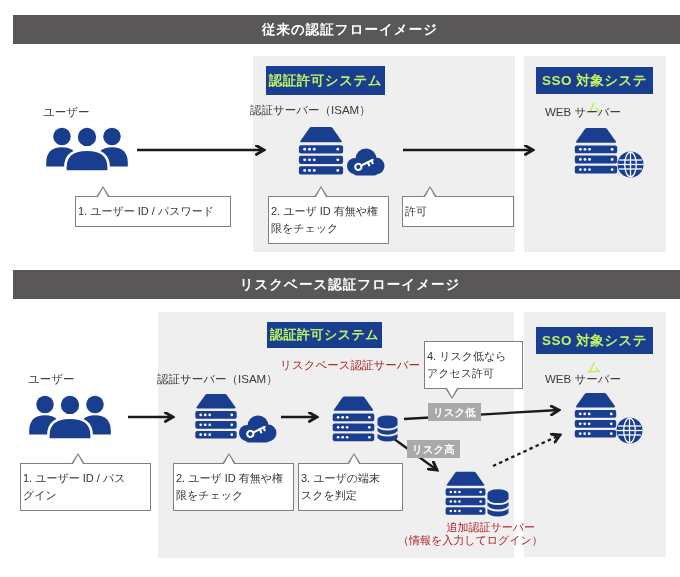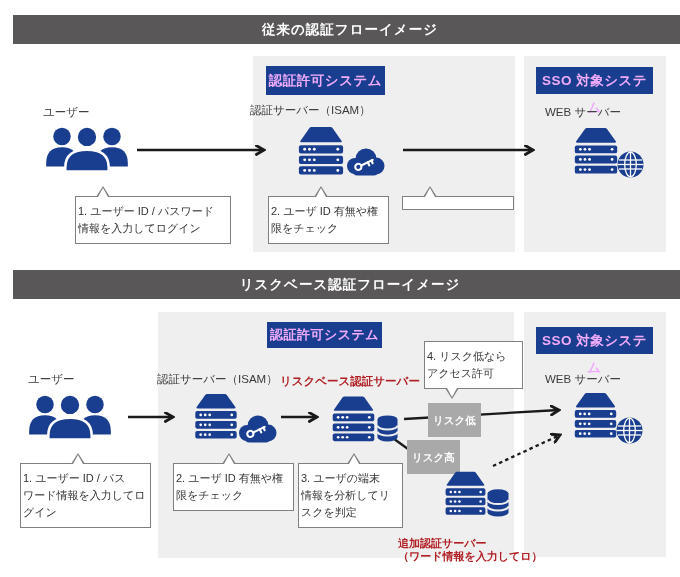--- a/index.html
+++ b/index.html
@@ -8,30 +8,30 @@
     font-family:"Liberation Sans","DejaVu Sans",sans-serif;
   }
   .hdr{
     position:absolute;left:13px;width:674px;height:29px;line-height:29px;
     background:var(--hdr);color:#fff;font-size:13.5px;font-weight:700;
     text-align:center;letter-spacing:1px;
   }
   .gbox{position:absolute;background:var(--box);z-index:0;}
   .overlay{position:absolute;left:0;top:0;z-index:1;pointer-events:none;}
   .bluebadge{
-    position:absolute;background:var(--blue);color:#f0abfc;font-weight:700;
+    position:absolute;background:var(--blue);color:#bef264;font-weight:700;
     font-size:13.5px;text-align:center;z-index:2;letter-spacing:0.5px;
   }
   .lbl{
     position:absolute;color:#3a3a3a;font-size:11.5px;text-align:left;
     white-space:nowrap;z-index:2;
   }
   .redlbl{
-    position:absolute;color:var(--red);font-size:11.5px;font-weight:700;
-    text-align:left;line-height:1.2;white-space:nowrap;z-index:2;margin-top:16px;
+    position:absolute;color:var(--red);font-size:11.5px;font-weight:400;
+    text-align:right;line-height:1.2;white-space:nowrap;z-index:2;
   }
   .icon{position:absolute;color:var(--blue);z-index:2;}
   .icon svg{display:block;width:100%;height:100%;}
   .callout{
     position:absolute;background:#fff;border:1px solid var(--callout_border);
     color:#333;font-size:11px;line-height:1.55;padding:6px 2px;z-index:2;
   }
   .callout div{white-space:nowrap;}
   .callout::before{
     content:"";position:absolute;top:-11px;left:var(--tail,20px);
@@ -48,21 +48,21 @@
     border-width:11px 7px 0 7px;
     border-bottom-color:transparent;border-top-color:var(--callout_border);
   }
   .callout.tail-down::after{
     top:auto;bottom:-9px;
     border-width:9px 5.5px 0 5.5px;
     border-bottom-color:transparent;border-top-color:#fff;
   }
   .riskbadge{
     position:absolute;background:var(--badge);color:#fff;font-weight:700;
-    font-size:10.5px;line-height:16px;padding:9px 5px;z-index:2;white-space:nowrap;
+    font-size:10.5px;line-height:16px;padding:1px 5px;z-index:2;white-space:nowrap;
   }
 </style>
 </head>
 <body>
 
 <div id="canvas">
 
   <div class="hdr" style="top:15px">従来の認証フローイメージ</div>
   <div class="hdr" style="top:270px">リスクベース認証フローイメージ</div>
 
@@ -180,27 +180,27 @@
           <line x1="0.5" y1="13.5" x2="26.5" y2="13.5"></line>
           <line x1="2" y1="18" x2="25" y2="18"></line>
           <ellipse cx="13.5" cy="13.5" rx="5.8" ry="12.4"></ellipse>
           <line x1="13.5" y1="0.5" x2="13.5" y2="26.5"></line>
         </g>
       </svg>
     </div>
 
   <div class="callout" style="left:75px;top:196px;width:150px;--tail:20px">
     <div>1. ユーザー ID / パスワード</div>
-    <div>情報を入力してログイン</div>
   </div>
   <div class="callout" style="left:268px;top:196px;width:115px;--tail:45px">
     <div>2. ユーザ ID 有無や権</div>
     <div>限をチェック</div>
   </div>
   <div class="callout" style="left:402px;top:196px;width:106px;--tail:20px">
+    <div>許可</div>
   </div>
 
   <div class="bluebadge" style="left:267px;top:322px;width:115px;height:26px;line-height:26px;font-size:13px">認証許可システム</div>
   <div class="bluebadge" style="left:536px;top:327px;width:117px;height:27px;line-height:27px">SSO 対象システム</div>
 
   <div class="lbl" style="left:28px;top:372px;width:84px">ユーザー</div>
   <div class="icon" style="left:28px;top:392px;width:84px;height:50px">
       <svg viewBox="0 0 100 60">
         <g fill="currentColor">
           <circle cx="20" cy="15" r="10.5"></circle>
@@ -362,31 +362,29 @@
     </div>
   <div class="icon" style="left:487px;top:489px;width:22px;height:28px">
       <svg viewBox="0 0 22 28">
         <path d="M0.5 4.6 a10.5 4.3 0 0 1 21 0 V 23.2 a10.5 4.3 0 0 1 -21 0 Z" fill="currentColor"></path>
         <path d="M0.5 10.8 a10.5 4.3 0 0 0 21 0" fill="none" stroke-width="2" style="stroke:var(--box)"></path>
         <path d="M0.5 17.2 a10.5 4.3 0 0 0 21 0" fill="none" stroke-width="2" style="stroke:var(--box)"></path>
       </svg>
     </div>
   <div class="redlbl" style="left:398px;top:521px;width:137px;font-size:11px">
     <div>追加認証サーバー</div>
-    <div>（ワード情報を入力してロ）</div>
+    <div>（情報を入力してログイン）</div>
   </div>
 
   <div class="callout" style="left:20px;top:463px;width:125px;--tail:50px">
     <div>1. ユーザー ID / パス</div>
-    <div>ワード情報を入力してロ</div>
     <div>グイン</div>
   </div>
   <div class="callout" style="left:173px;top:463px;width:115px;--tail:48px">
     <div>2. ユーザ ID 有無や権</div>
     <div>限をチェック</div>
   </div>
   <div class="callout" style="left:298px;top:463px;width:99px;--tail:48px">
     <div>3. ユーザの端末</div>
-    <div>情報を分析してリ</div>
     <div>スクを判定</div>
   </div>
 
 </div>
 
 </body></html>

